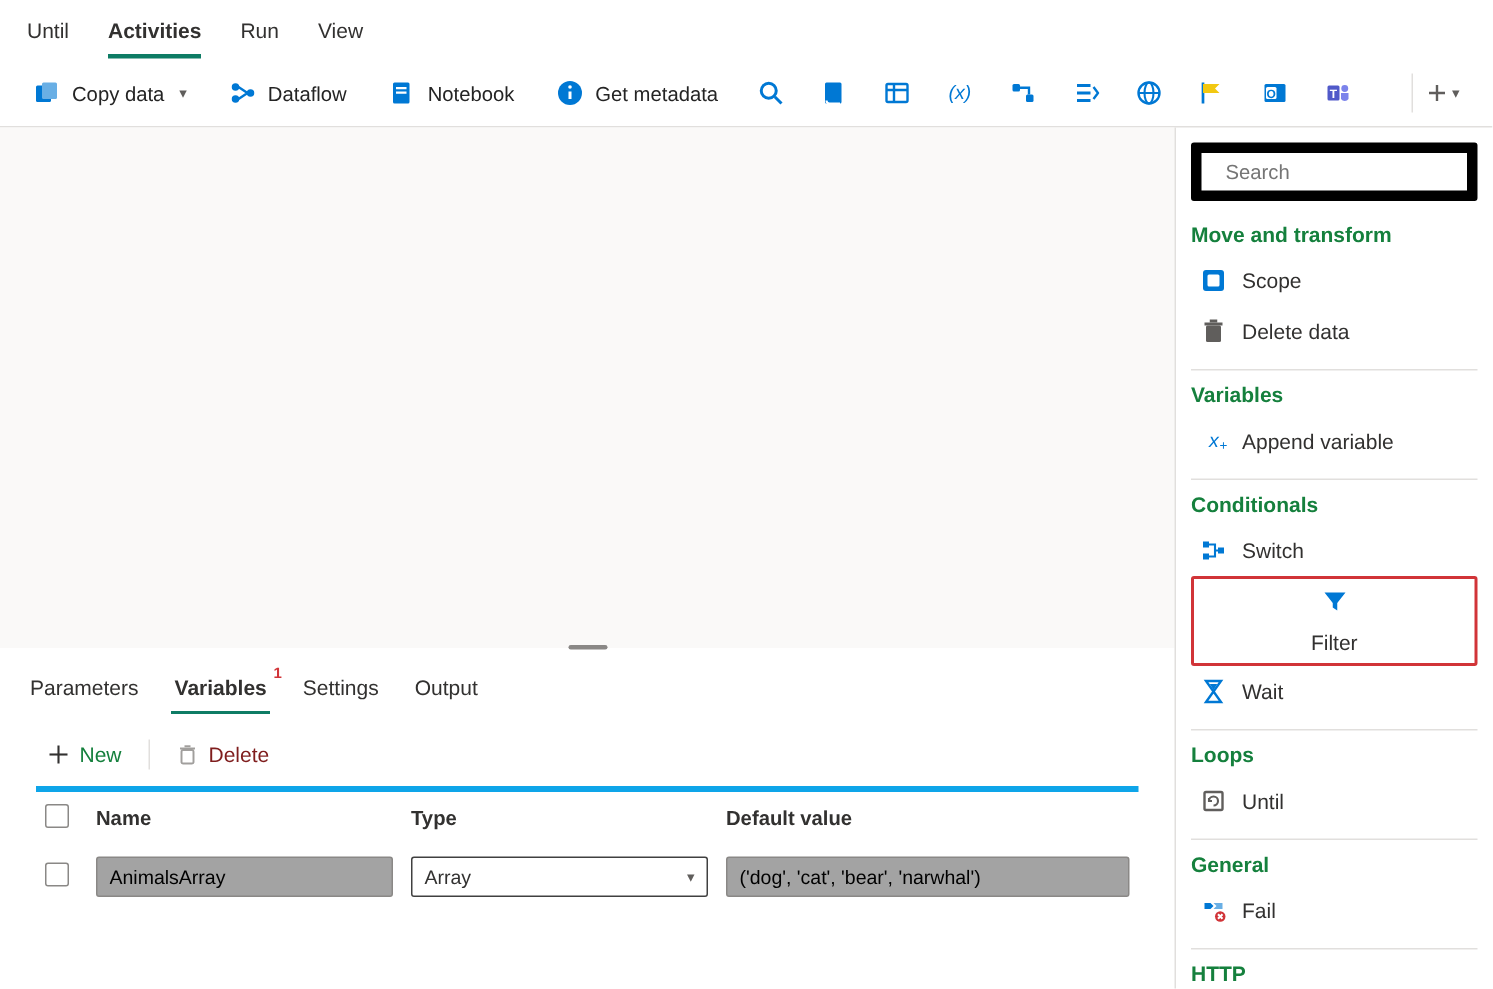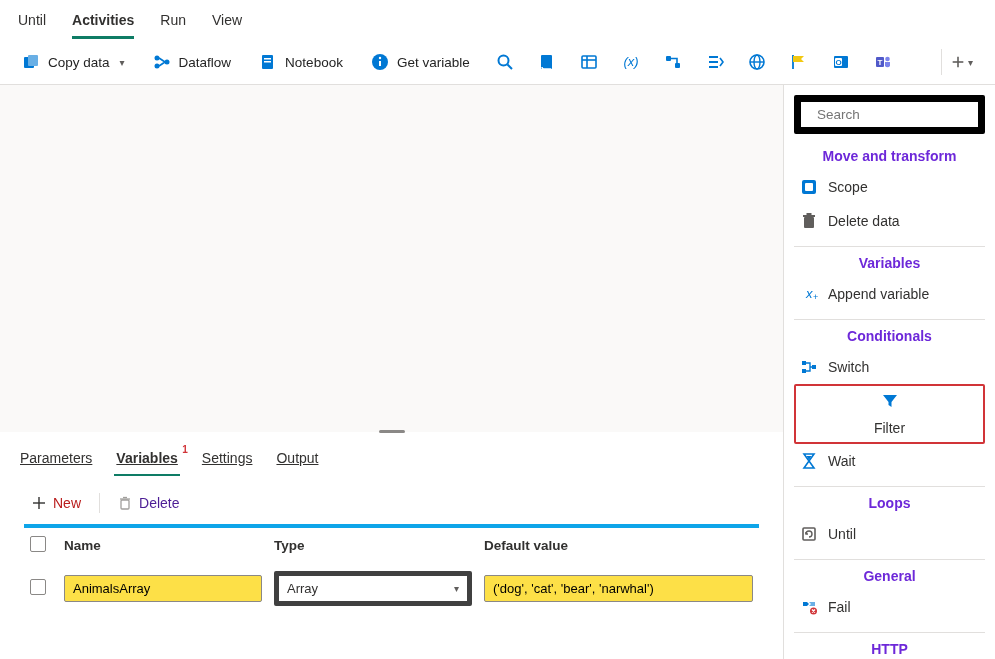--- a/index.html
+++ b/index.html
@@ -20,43 +20,43 @@
 .plus-group { display: inline-flex; align-items: center; padding: 5px 8px; border-left: 1px solid #e1dfdd; margin-left: 6px; }
 
 
 .main-area { display: flex; height: calc(659px - 34px - 46px); }
 .canvas-col { flex: 1; display: flex; flex-direction: column; min-width: 0; }
 .canvas { flex: 0 0 347px; background: #faf9f8; }
 .splitter { height: 4px; background: #fff; display: flex; justify-content: center; }
 .splitter::after { content: ""; width: 26px; height: 3px; background: #8a8886; border-radius: 2px; margin-top: -2px; }
 
 
-.bottom-tabs { display: flex; gap: 20px; padding: 10px 18px 0; text-decoration: underline; }
+.bottom-tabs { display: flex; gap: 20px; padding: 10px 18px 0; }
 .b-tab { padding: 4px 2px 8px; font-size: 14px; cursor: pointer; border-bottom: 2px solid transparent; position: relative; }
 .b-tab.active { font-weight: 600; border-bottom-color: #0e7c65; }
 .b-tab .badge { position: absolute; top: -2px; right: -8px; font-size: 10px; color: #d13438; }
 
 
 .vars-toolbar { display: flex; align-items: center; gap: 6px; padding: 14px 24px 8px; }
-.vars-btn { display: inline-flex; align-items: center; gap: 7px; padding: 5px 8px; cursor: pointer; font-size: 14px; color: #b91c1c; }
+.vars-btn { display: inline-flex; align-items: center; gap: 7px; padding: 5px 8px; cursor: pointer; font-size: 14px; color: #15803d; }
 .vars-sep { width: 1px; height: 20px; background: #e1dfdd; margin: 0 4px; }
 
 
 .var-table { width: calc(100% - 48px); margin: 0 24px; border-collapse: collapse; }
 .var-table th { text-align: left; font-weight: 600; font-size: 13.5px; padding: 8px 6px 10px; border-top: 4px solid #0ea5e9; }
 .var-table td { padding: 6px 6px 8px; vertical-align: middle; }
 .chk { width: 16px; height: 16px; border: 1px solid #8a8886; border-radius: 2px; display: inline-block; background: #fff; }
-.cell-input { width: 100%; padding: 5px 8px; border: 1px solid #8a8886; border-radius: 2px; font-size: 13px; font-family: inherit; background: #fde047; }
-.cell-select { width: 100%; padding: 5px 8px; border: 5px solid #404040; border-radius: 2px; font-size: 13px; background: #fff; display: flex; justify-content: space-between; align-items: center; }
+.cell-input { width: 100%; padding: 5px 8px; border: 1px solid #8a8886; border-radius: 2px; font-size: 13px; font-family: inherit; background: #a3a3a3; }
+.cell-select { width: 100%; padding: 5px 8px; border: 1px solid #404040; border-radius: 2px; font-size: 13px; background: #fff; display: flex; justify-content: space-between; align-items: center; }
 
 
 .right-panel { width: 212px; border-left: 1px solid #e1dfdd; padding: 10px 10px 0; overflow: hidden; position: relative; }
 .search-box { display: flex; align-items: center; gap: 8px; border: 7px solid #000000; padding: 5px 8px; border-radius: 2px; margin-bottom: 14px; }
 .search-box input { border: none; outline: none; flex: 1; font-size: 13.5px; color: #605e5c; background: transparent; }
-.panel-section-title { font-weight: 600; font-size: 14px; margin: 8px 0 6px; color: #6d28d9; text-align: center; }
+.panel-section-title { font-weight: 600; font-size: 14px; margin: 8px 0 6px; color: #15803d; }
 .panel-item { display: flex; align-items: center; gap: 10px; padding: 6px 4px; font-size: 14px; color: #323130; cursor: pointer; border: 2px solid transparent; border-radius: 2px; }
 .panel-item svg, .panel-item .pi-icon { width: 18px; height: 18px; flex-shrink: 0; }
 .panel-item.highlight { border-color: #d13438; flex-direction: column; }
 .panel-divider { border: none; border-top: 1px solid #e1dfdd; margin: 8px 0 4px; }
 
 
 .ic-blue { fill: #0078d4; }
 .ic-gray { fill: #605e5c; }
 </style>
 </head>
@@ -94,21 +94,21 @@
         <rect x="5" y="8" width="7" height="1.5" fill="#fff"></rect>
       </svg>
     <span>Notebook</span>
   </div>
   <div class="tool-btn">
     <svg viewBox="0 0 18 18">
         <circle cx="9" cy="9" r="8" class="ic-blue"></circle>
         <rect x="8" y="8" width="2" height="5" fill="#fff"></rect>
         <circle cx="9" cy="5" r="1.2" fill="#fff"></circle>
       </svg>
-    <span>Get variable</span>
+    <span>Get metadata</span>
   </div>
   <div class="tool-btn icon-only">
     <svg viewBox="0 0 18 18">
         <circle cx="7.5" cy="7.5" r="5" fill="none" stroke="#0078d4" stroke-width="2"></circle>
         <line x1="11.5" y1="11.5" x2="16" y2="16" stroke="#0078d4" stroke-width="2"></line>
       </svg>
   </div>
   <div class="tool-btn icon-only">
     <svg viewBox="0 0 18 18">
         <rect x="3" y="2" width="11" height="14" rx="1" class="ic-blue"></rect>
@@ -197,21 +197,21 @@
 
     <div class="vars-toolbar">
       <div class="vars-btn">
         <svg width="14" height="14" viewBox="0 0 14 14">
             <line x1="7" y1="1" x2="7" y2="13" stroke="#323130" stroke-width="1.4"></line>
             <line x1="1" y1="7" x2="13" y2="7" stroke="#323130" stroke-width="1.4"></line>
           </svg>
         <span>New</span>
       </div>
       <div class="vars-sep"></div>
-      <div class="vars-btn" style="color:#4c1d95;">
+      <div class="vars-btn" style="color:#7f1d1d;">
         <svg width="14" height="14" viewBox="0 0 14 14">
             <rect x="3" y="4" width="8" height="9" rx="1" fill="none" stroke="#a19f9d" stroke-width="1.3"></rect>
             <line x1="2" y1="3" x2="12" y2="3" stroke="#a19f9d" stroke-width="1.3"></line>
             <line x1="5" y1="1.5" x2="9" y2="1.5" stroke="#a19f9d" stroke-width="1.3"></line>
           </svg>
         <span>Delete</span>
       </div>
     </div>
 
     <table class="var-table">

